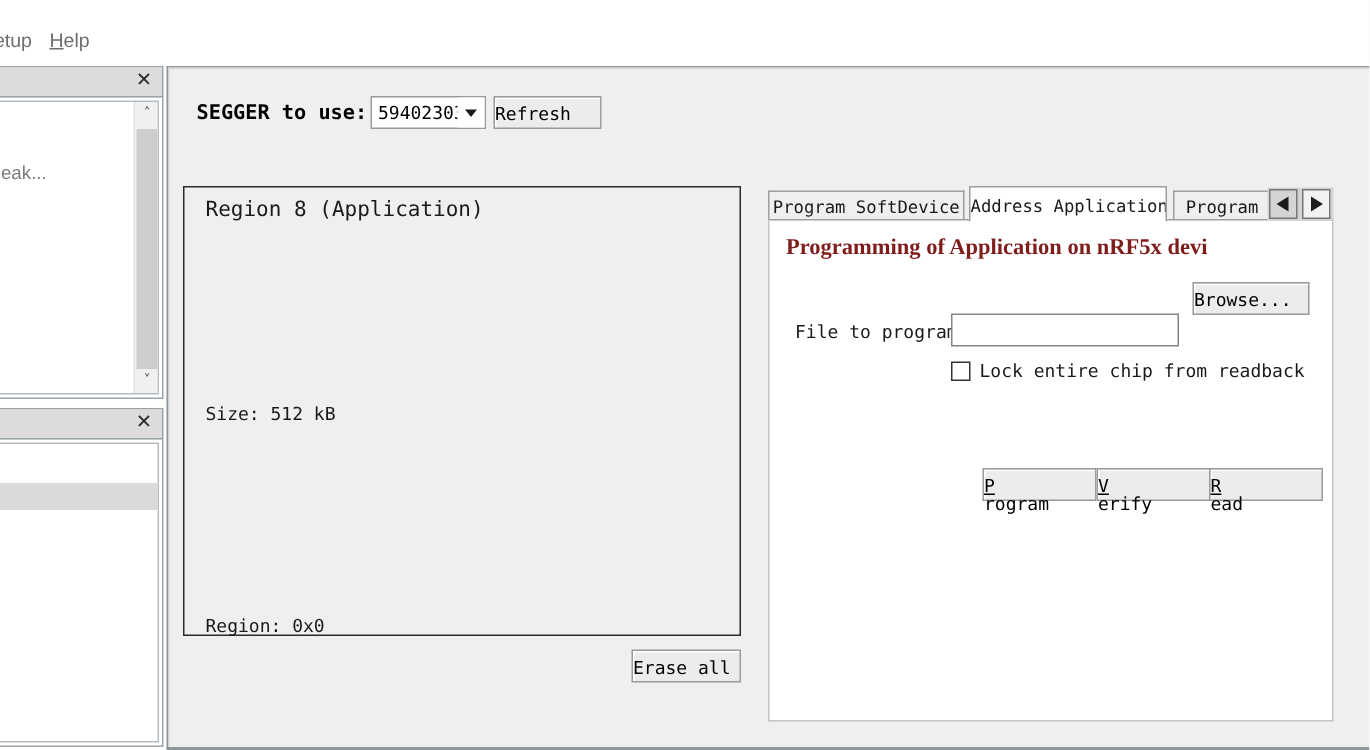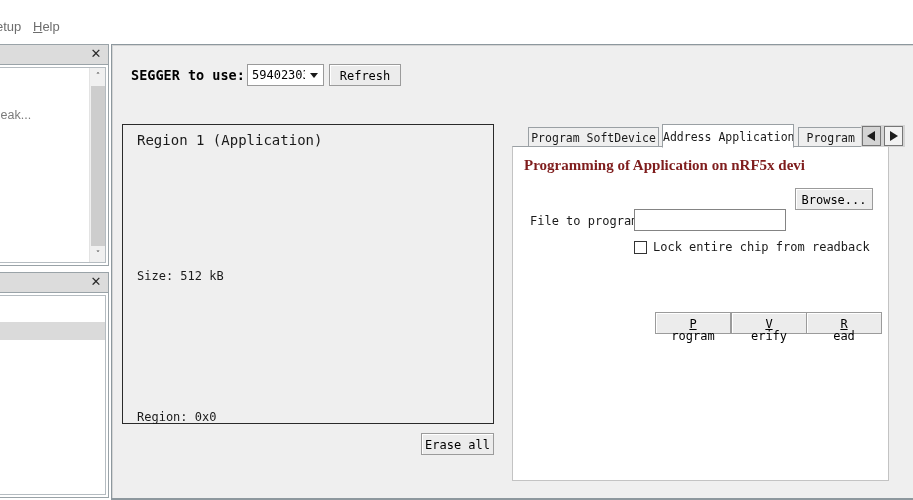--- a/index.html
+++ b/index.html
@@ -197,21 +197,20 @@
   }
 
   .btn {
     position: absolute;
     background: #ececec;
     border: 1px solid #9b9b9b;
     box-sizing: border-box;
     font-family: "DejaVu Sans Mono", monospace;
     font-size: 12px;
     color: #000000;
-    text-align: center;
     line-height: 1;
     cursor: default;
     box-shadow: inset 1px 1px 0 #ffffff;
   }
   .btn span { display: block; }
 
   .btn-refresh { left: 329px; top: 64px; width: 72px; height: 22px; padding-top: 5px; }
   .btn-eraseall { left: 421px; top: 433px; width: 73px; height: 22px; padding-top: 5px; }
   .btn-browse  { left: 795px; top: 188px; width: 78px; height: 22px; padding-top: 5px; }
   .btn-program { left: 655px; top: 312px; width: 76px; height: 22px; padding-top: 5px; }
@@ -255,21 +254,21 @@
   }
 
   
   .tabpanel {
     position: absolute;
     left: 512px; top: 124px;
     width: 377px; height: 357px;
   }
   .tabstrip {
     position: absolute;
-    left: 16px; top: 0;
+    left: 0; top: 0;
     width: 377px; height: 23px;
   }
   .tab {
     position: absolute;
     top: 3px;
     height: 20px;
     background: #efefef;
     border: 1px solid #9aa0a4;
     border-bottom: none;
     box-sizing: border-box;
@@ -441,21 +440,21 @@
   <div class="combo">
     <span class="val">59402303</span>
     <span class="arrowbox"></span>
   </div>
 
   <div class="btn btn-refresh">
     <span>Refresh</span>
   </div>
 
   <div class="region-box">
-    <div class="region-title">Region 1 (Application)</div>
+    <div class="region-title">Region 8 (Application)</div>
     <div class="region-size">Size: 512 kB</div>
     <div class="region-address">Region:  0x0</div>
   </div>
 
   <div class="btn btn-eraseall">
     <span>Erase all</span>
   </div>
 
   <div class="tabpanel">
 

